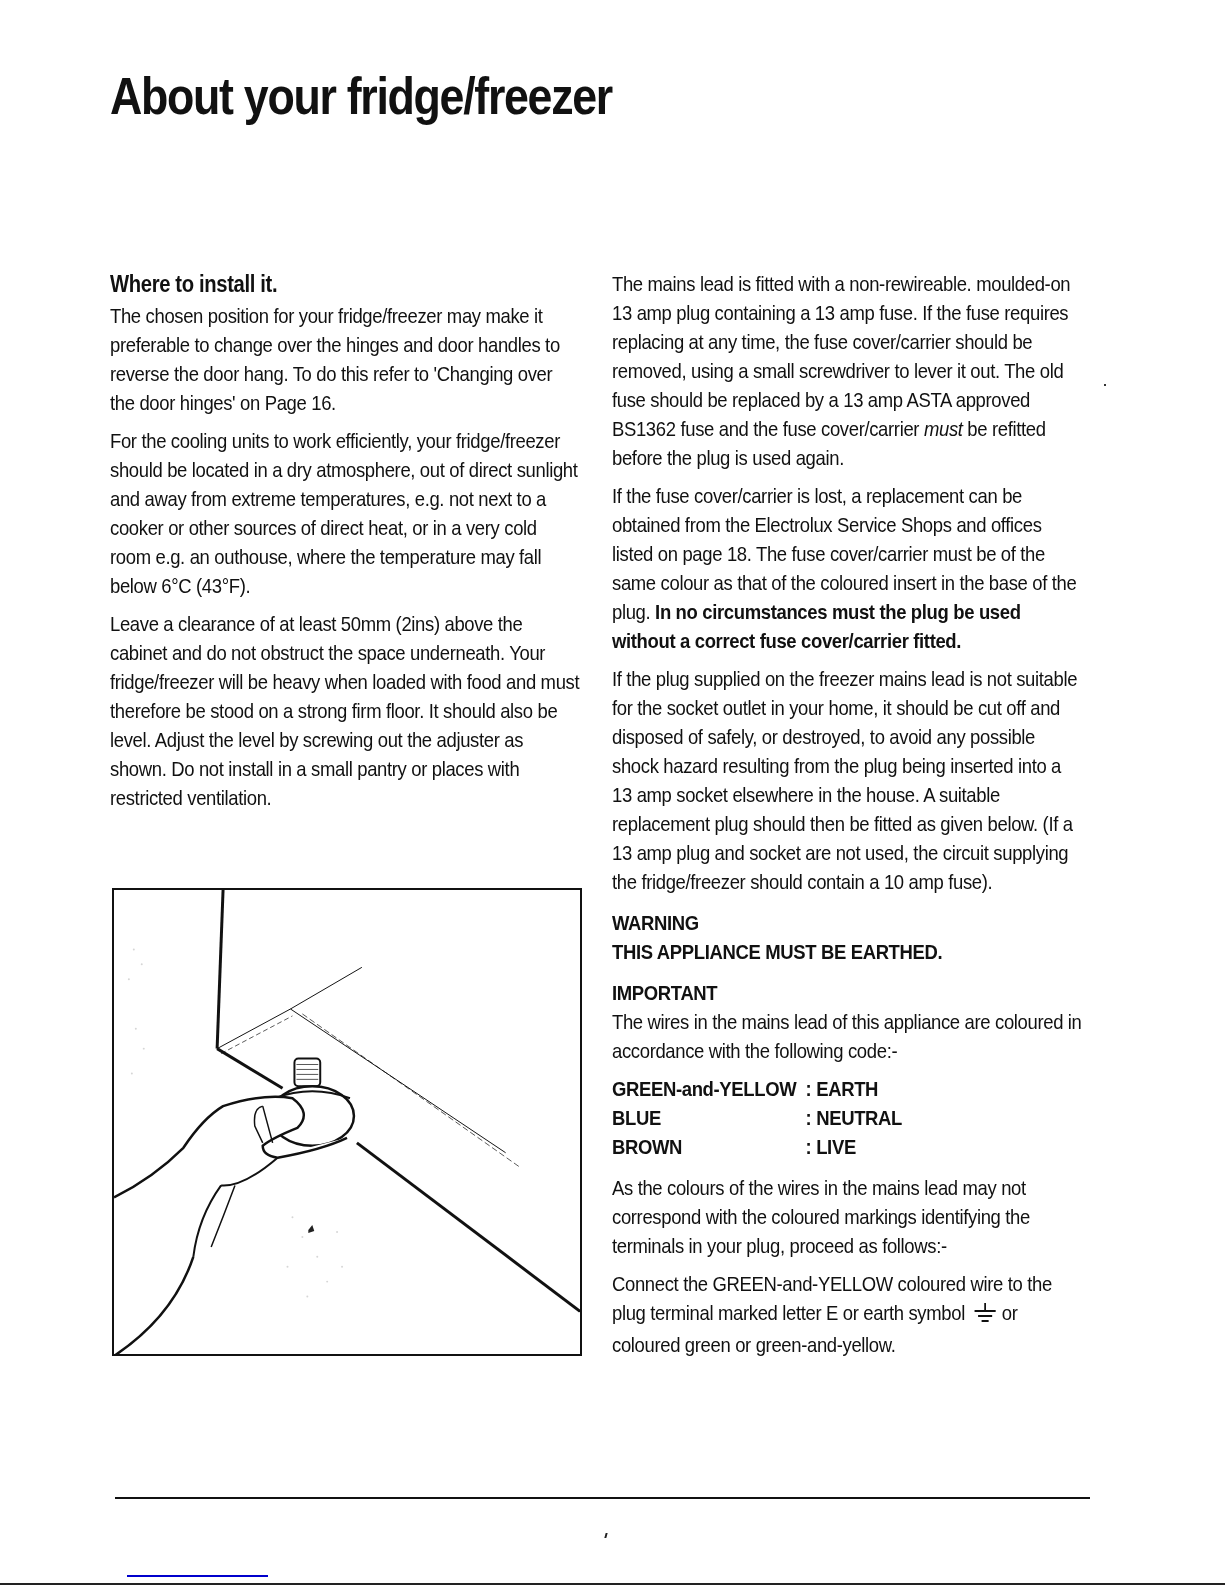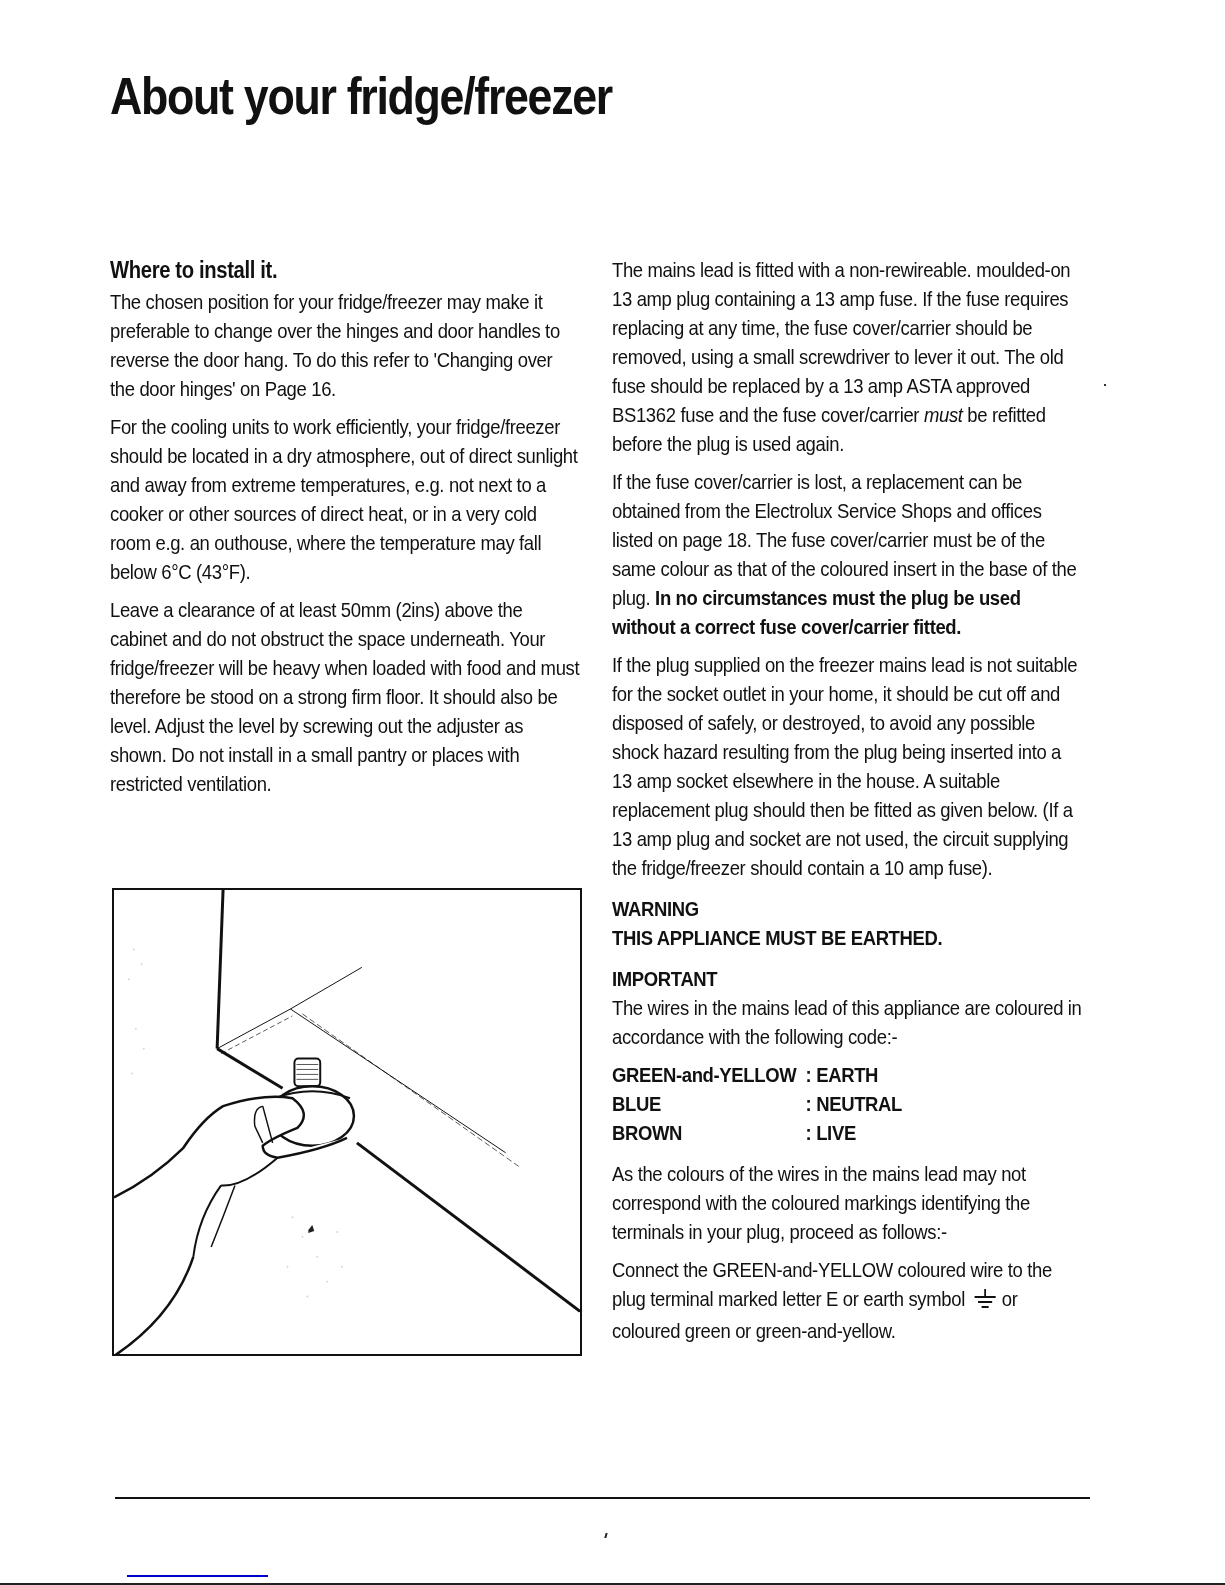--- a/index.html
+++ b/index.html
@@ -6,21 +6,21 @@
     body {
       width: 1225px; height: 1585px; position: relative; overflow: hidden;
       font-family: "Liberation Sans", sans-serif; color: #111;
     }
     .page-title {
       position: absolute; left: 110px; top: 70px;
       font-size: 52px; font-weight: bold; letter-spacing: -1.5px;
       margin: 0; line-height: 1; transform: scaleX(0.86); transform-origin: left top;
     }
     .col {
-      position: absolute; top: 255px;
+      position: absolute; top: 269px;
       font-size: 21px; line-height: 29px; letter-spacing: -0.4px;
     }
     .col-left { left: 110px; width: 470px; }
     .col-right { left: 612px; width: 470px; }
     .cond { transform: scaleX(0.88); transform-origin: left top; width: 535px; }
     .section-heading {
       font-size: 23px; font-weight: bold; margin: 0 0 2px 0; line-height: 30px;
     }
     p { margin: 0 0 9px 0; }
     .bold { font-weight: bold; }

